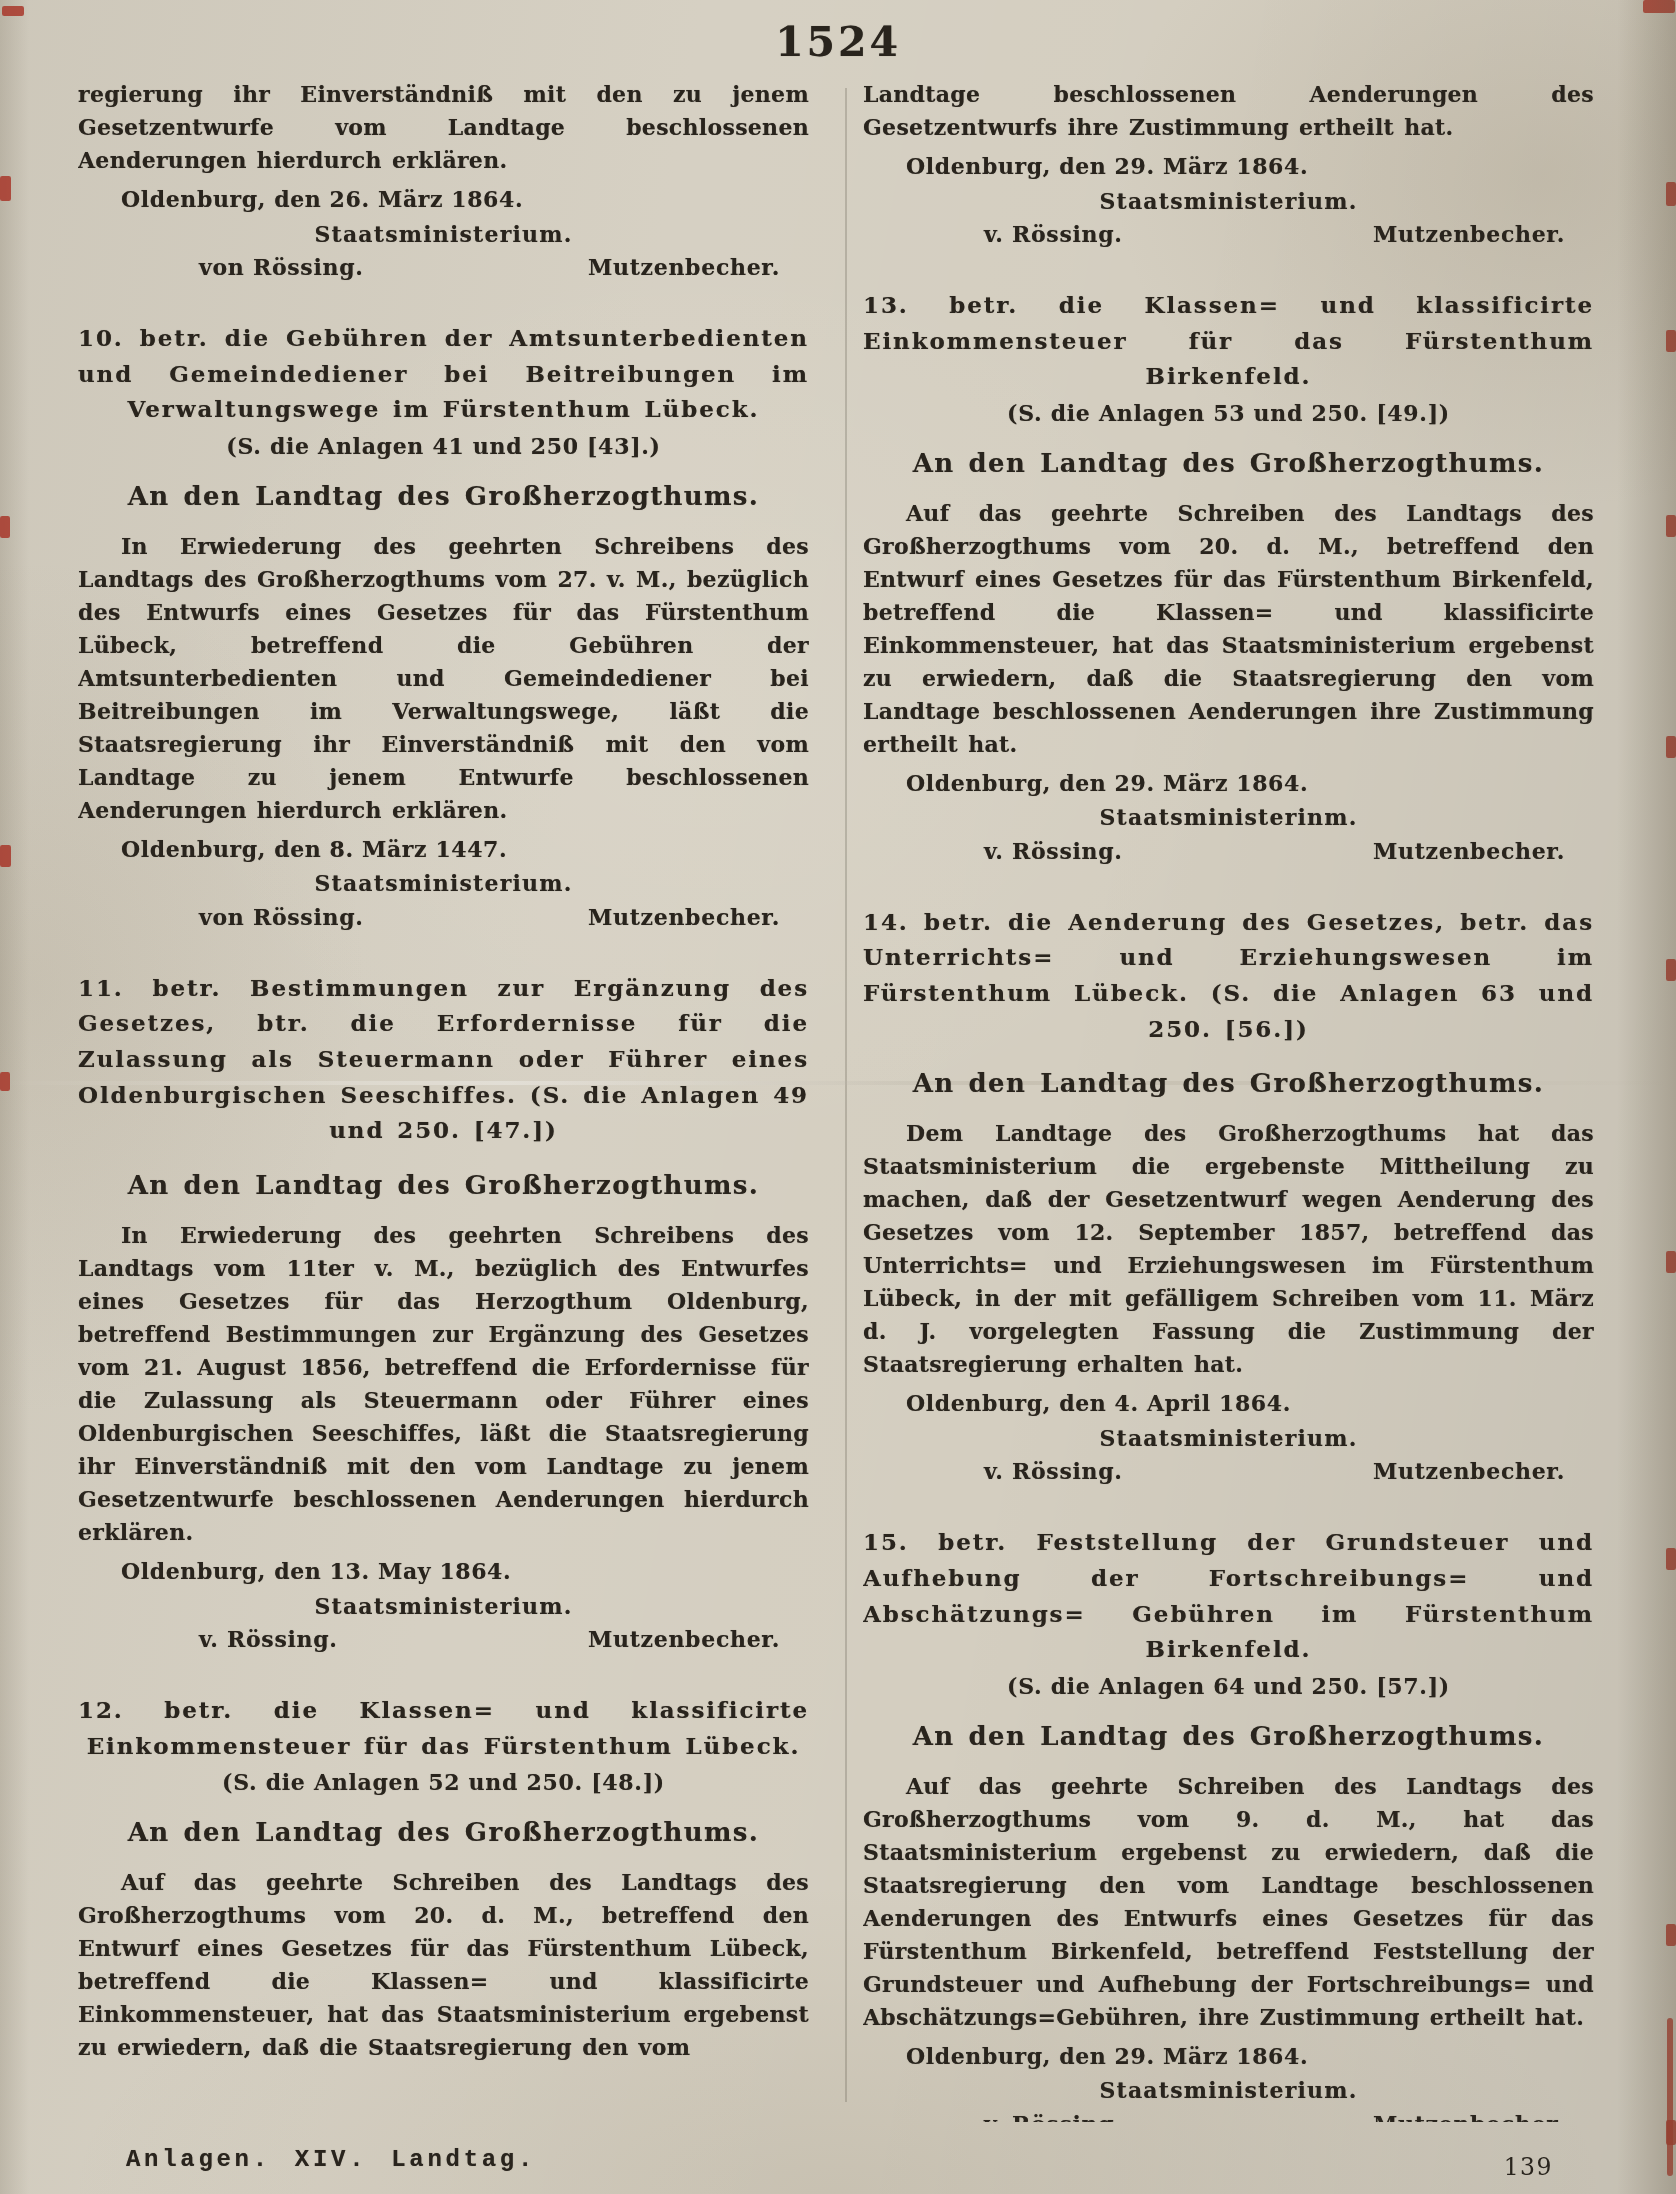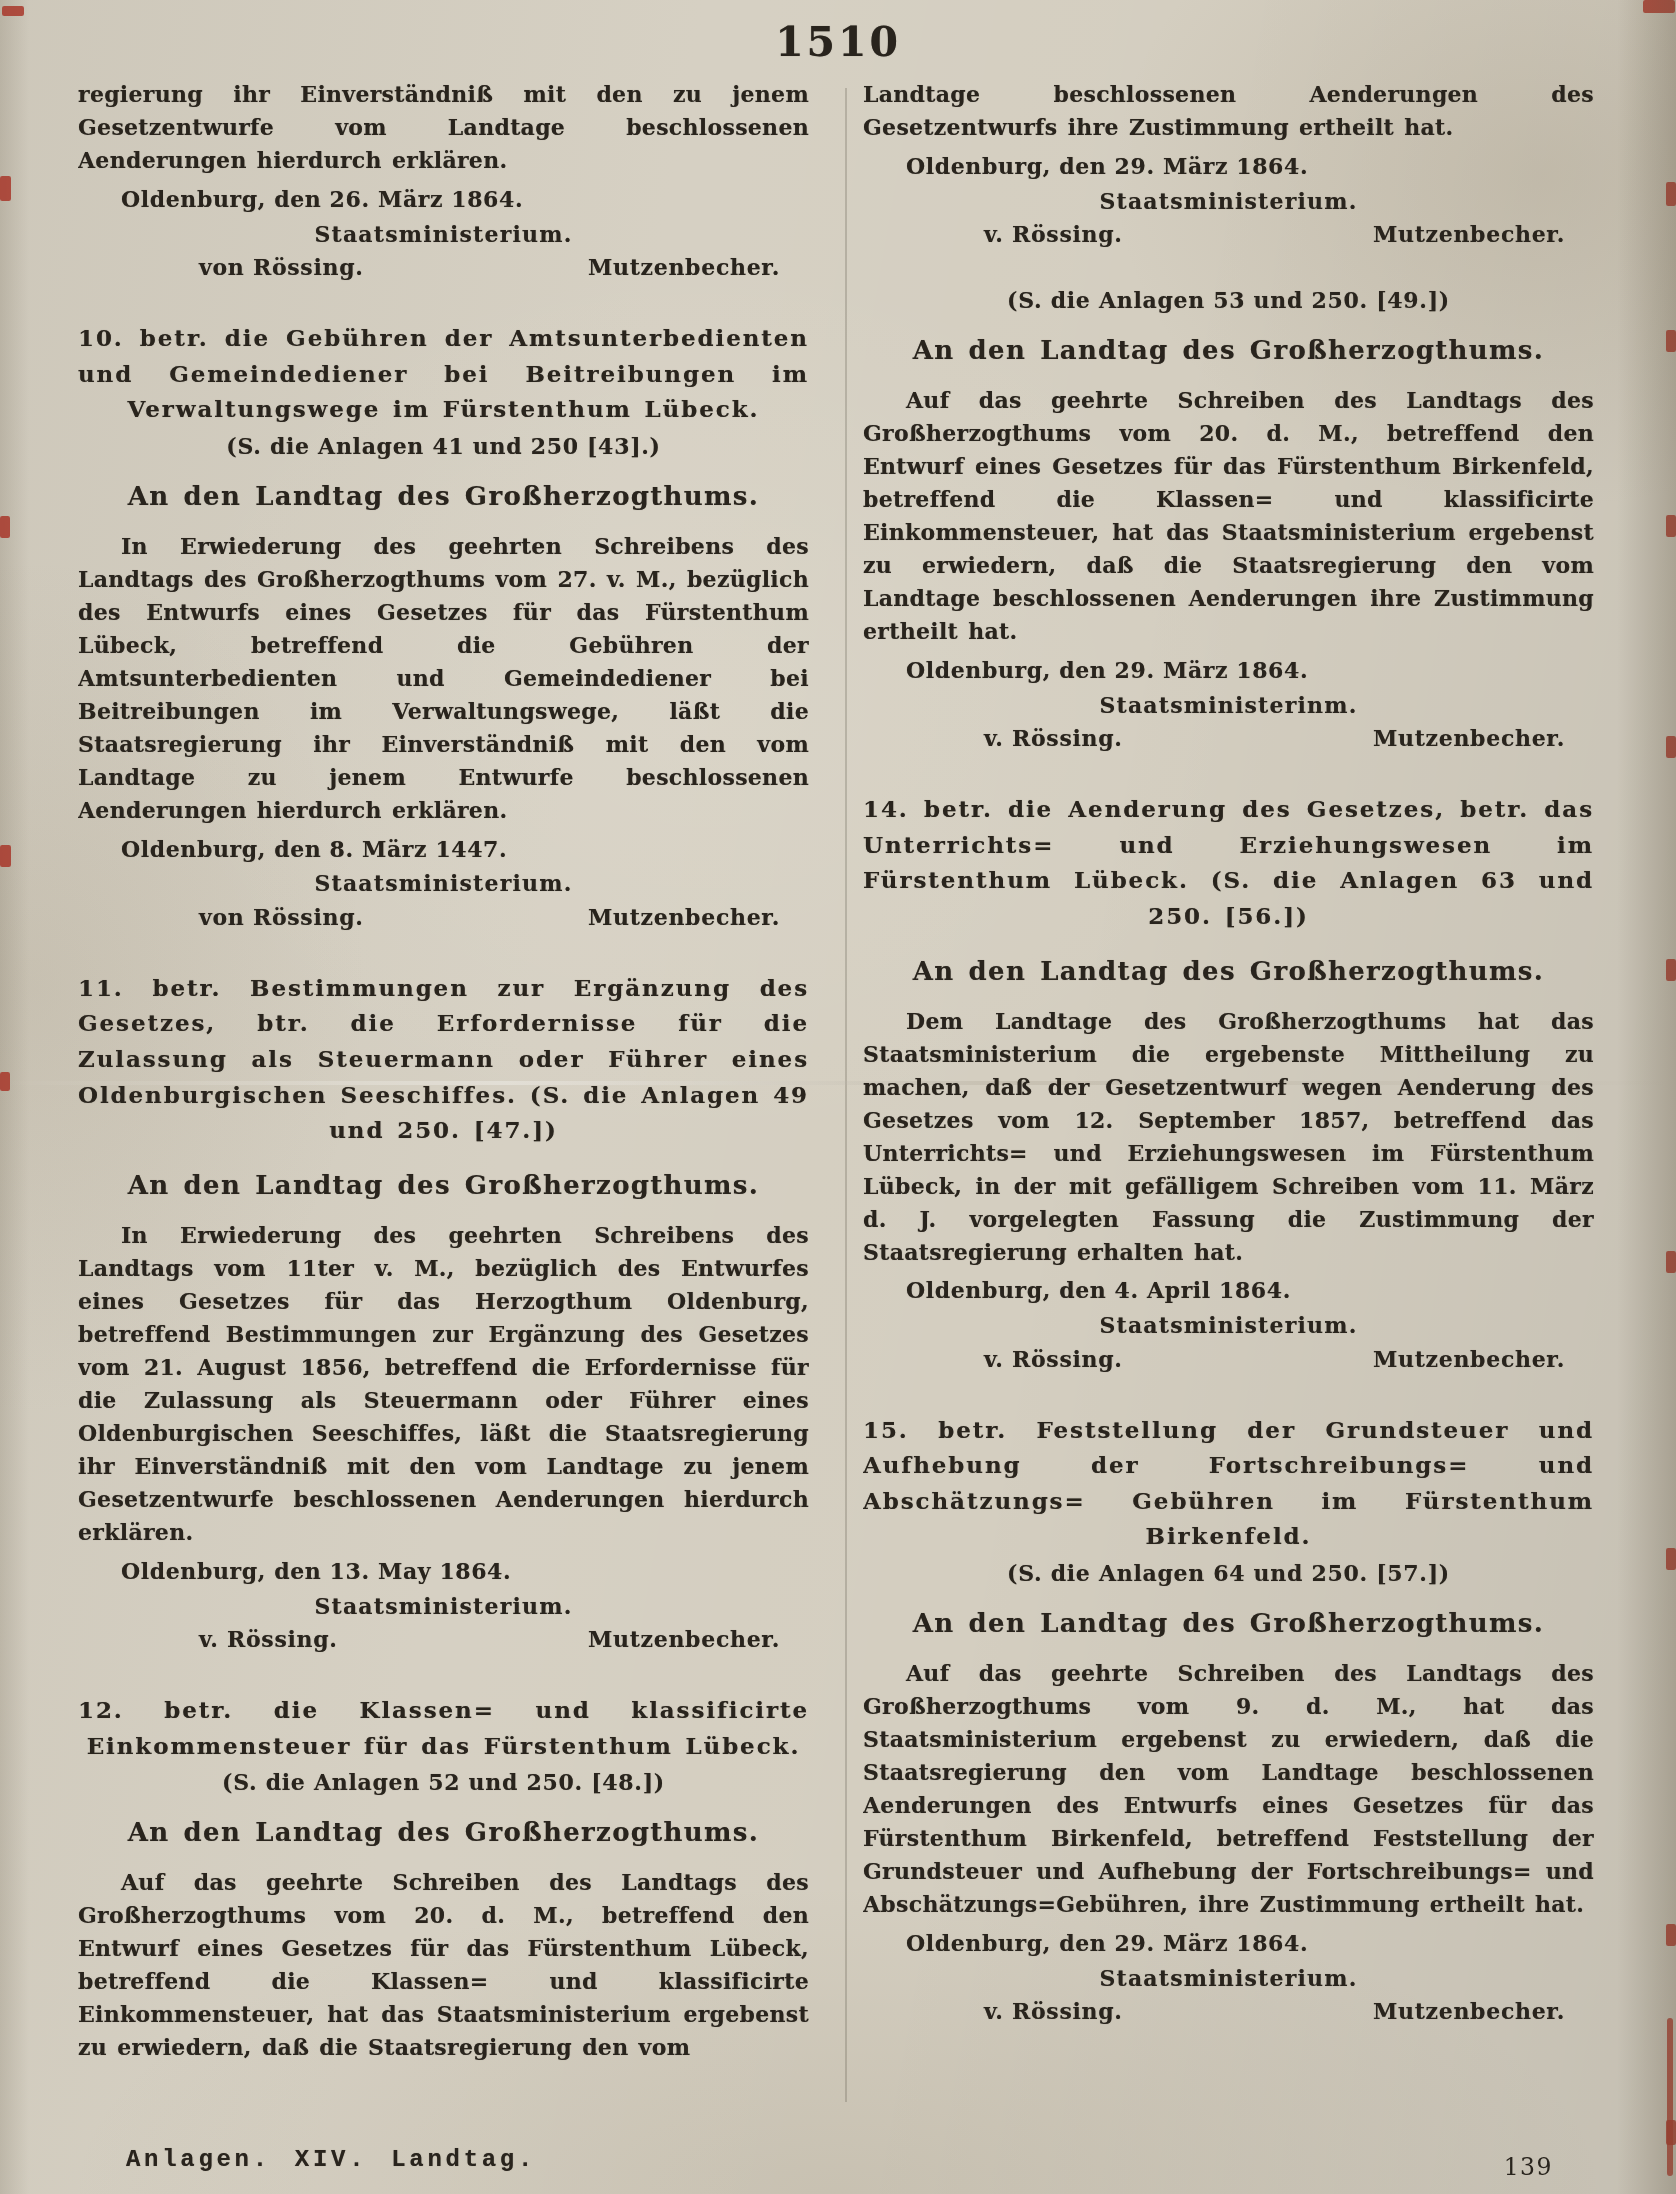--- a/index.html
+++ b/index.html
@@ -101,21 +101,21 @@
     position:absolute;background:var(--edge_mark,#a8372a);
     opacity:0.85;border-radius:2.2px;pointer-events:none;
   }
   .streak{opacity:0.8;border-radius:2.9px;}
 </style>
 </head>
 <body>
 
 <div class="page">
 
-  <div class="page-number">1510</div>
+  <div class="page-number">1524</div>
   <div class="divider"></div>
   <div class="fold"></div>
 
   <div class="columns">
 
     <div class="col">
 
       <section>
         <p class="body-text noindent">regierung ihr Einverständniß mit den zu jenem Gesetzentwurfe vom Landtage beschlossenen Aenderungen hierdurch erklären.</p>
         <p class="dateline">Oldenburg, den 26. März 1864.</p>
@@ -166,20 +166,21 @@
         <p class="body-text noindent">Landtage beschlossenen Aenderungen des Gesetzentwurfs ihre Zustimmung ertheilt hat.</p>
         <p class="dateline">Oldenburg, den 29. März 1864.</p>
         <p class="ministry">Staatsministerium.</p>
         <div class="sigs">
           <span>v. Rössing.</span>
           <span>Mutzenbecher.</span>
         </div>
       </section>
 
       <section>
+        <p class="heading">13. betr. die Klassen= und klassificirte Einkommensteuer für das Fürstenthum Birkenfeld.</p>
         <p class="reference">(S. die Anlagen 53 und 250. [49.])</p>
         <p class="salutation">An den Landtag des Großherzogthums.</p>
         <p class="body-text">Auf das geehrte Schreiben des Landtags des Großherzogthums vom 20. d. M., betreffend den Entwurf eines Gesetzes für das Fürstenthum Birkenfeld, betreffend die Klassen= und klassificirte Einkommensteuer, hat das Staatsministerium ergebenst zu erwiedern, daß die Staatsregierung den vom Landtage beschlossenen Aenderungen ihre Zustimmung ertheilt hat.</p>
         <p class="dateline">Oldenburg, den 29. März 1864.</p>
         <p class="ministry">Staatsministerinm.</p>
         <div class="sigs">
           <span>v. Rössing.</span>
           <span>Mutzenbecher.</span>
         </div>
       </section>

